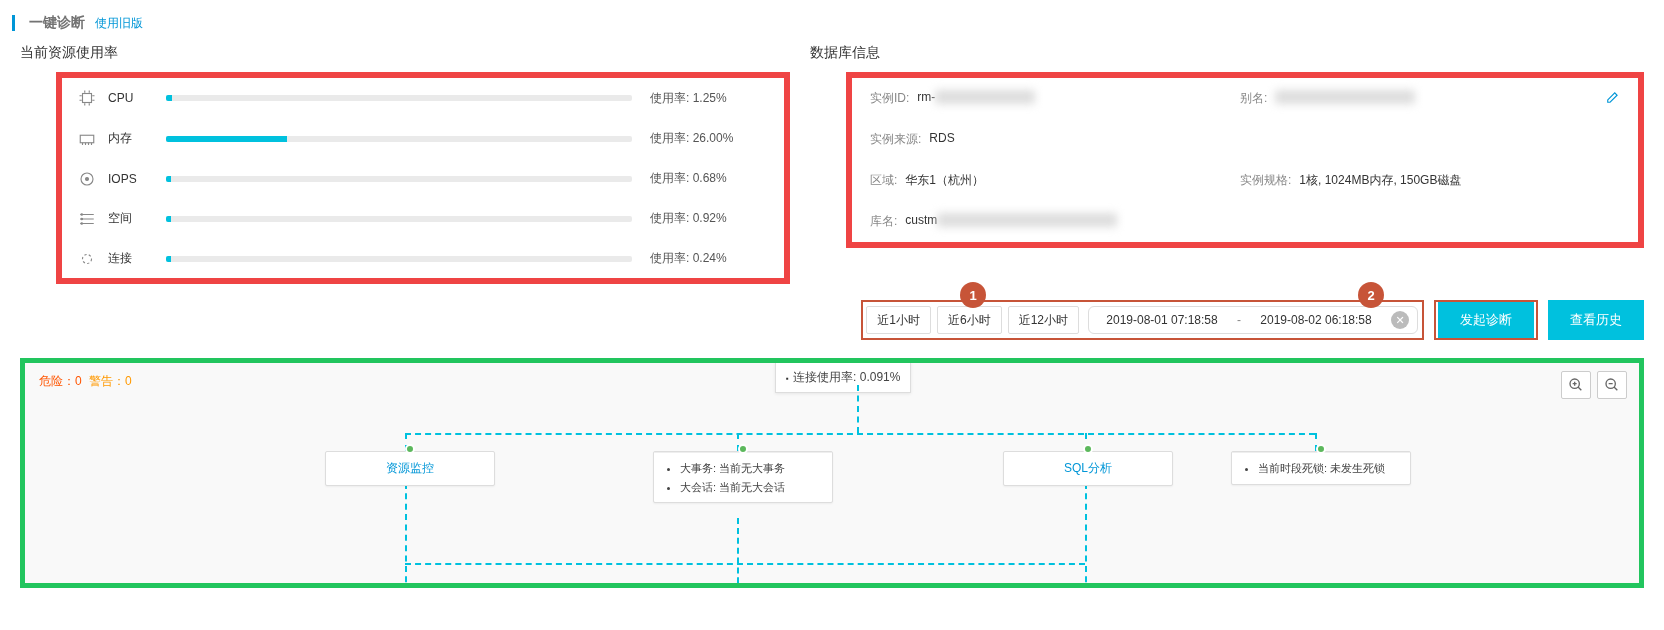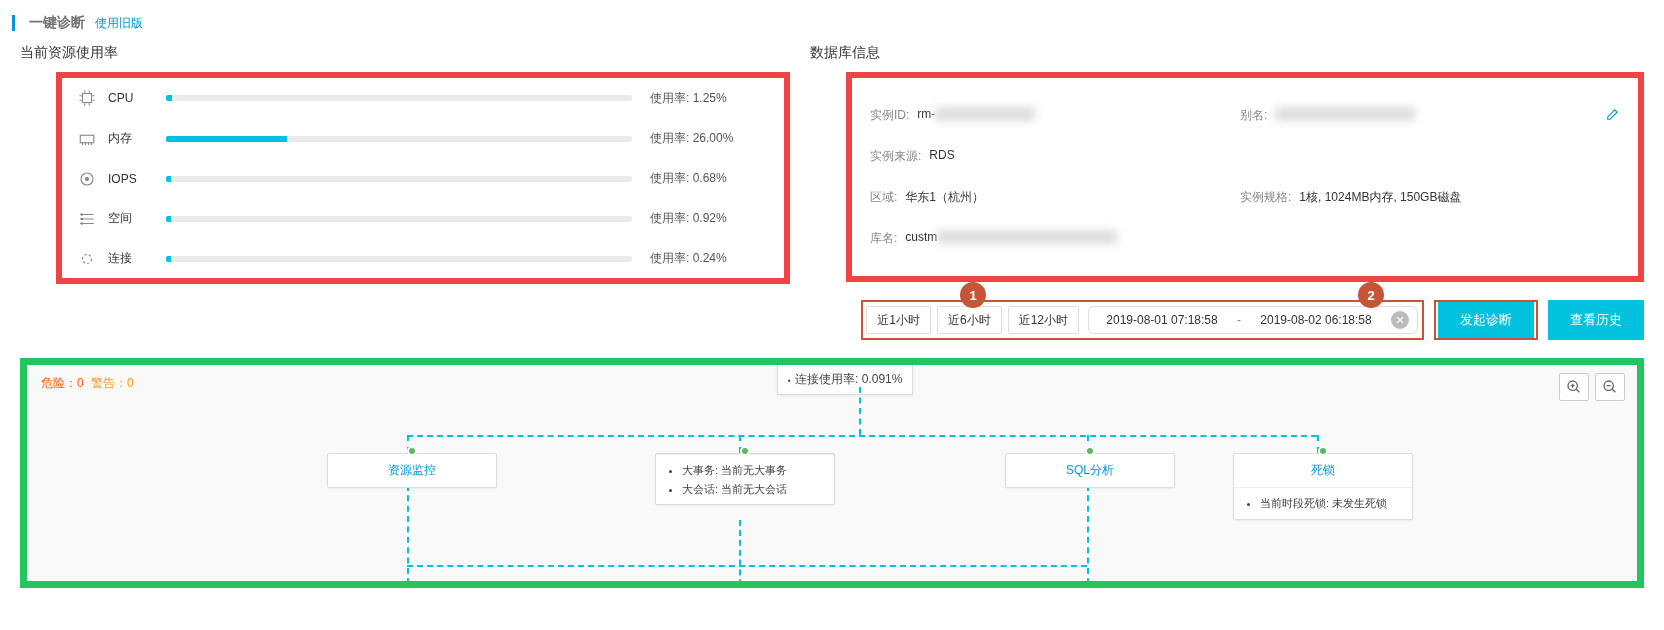--- a/index.html
+++ b/index.html
@@ -37,21 +37,21 @@
 .annot-2 { left: 1358px; }
 .time-group { display: flex; border: 2px solid #c75438; height: 40px; align-items: stretch; }
 .time-preset { border: 1px solid #ddd; border-radius: 2px; padding: 0 10px; display: flex; align-items: center; margin: 4px 3px; font-size: 12px; color: #333; cursor: pointer; background: #fff; }
 .time-range { display: flex; align-items: center; border: 1px solid #ddd; border-radius: 6px; margin: 4px 4px 4px 6px; padding: 0 8px; gap: 10px; background: #fff; }
 .time-range input { border: none; outline: none; width: 130px; font-size: 12px; color: #333; text-align: center; }
 .time-sep { color: #888; }
 .clear-btn { width: 18px; height: 18px; border-radius: 50%; background: #bbb; color: #fff; display: flex; align-items: center; justify-content: center; font-size: 11px; cursor: pointer; }
 .primary-btn { background: #00c1de; color: #fff; border: none; height: 36px; padding: 0 22px; font-size: 13px; cursor: pointer; }
 .diag-btn-wrap { border: 2px solid #c75438; height: 40px; display: flex; align-items: center; padding: 0 2px; }
 .secondary-btn { background: #00c1de; color: #fff; border: none; height: 40px; padding: 0 22px; font-size: 13px; cursor: pointer; }
-.diagram-area { margin: 8px 20px 0 20px; border: 7px solid #22c55e; background: #f9f9f9; position: relative; height: 230px; overflow: hidden; }
+.diagram-area { margin: 8px 20px 0 20px; border: 5px solid #22c55e; background: #f9f9f9; position: relative; height: 230px; overflow: hidden; }
 .risk-bar { position: absolute; left: 14px; top: 10px; font-size: 12px; }
 .risk-bar .r1 { color: #ff5500; }
 .risk-bar .r2 { color: #ff9900; margin-left: 4px; }
 .zoom-ctrl { position: absolute; right: 12px; top: 8px; display: flex; gap: 6px; }
 .zoom-btn { width: 30px; height: 28px; border: 1px solid #ccc; background: #fff; display: flex; align-items: center; justify-content: center; cursor: pointer; border-radius: 2px; }
 .zoom-btn svg { width: 16px; height: 16px; stroke: #666; fill: none; stroke-width: 2; }
 .tooltip-box { position: absolute; left: 750px; top: -1px; background: #fff; border: 1px solid #ddd; padding: 6px 10px; font-size: 12px; color: #444; box-shadow: 0 1px 3px rgba(0,0,0,0.08); }
 .tooltip-box::before { content: "▪ "; color: #333; font-size: 8px; margin-right: 2px; }
 .node-card { position: absolute; background: #fff; border: 1px solid #ddd; border-radius: 2px; min-width: 170px; text-align: center; box-shadow: 0 1px 2px rgba(0,0,0,0.05); }
 .node-card .node-dot { position: absolute; top: -8px; left: 50%; transform: translateX(-50%); width: 10px; height: 10px; border-radius: 50%; background: #5cb85c; border: 2px solid #fff; }
@@ -139,21 +139,21 @@
         <div class="metric-bar-wrap">
               <div class="metric-bar-fill" style="width: 1%;"></div>
             </div>
         <span class="metric-usage">使用率: 0.24%</span>
       </div>
     </div>
   </div>
 
   <div class="panel-right">
     <div class="panel-title">数据库信息</div>
-    <div class="panel-box" style="padding:17px 0;">
+    <div class="panel-box" style="padding:0 0;">
       <div class="info-row">
         <div class="info-cell left">
               <span class="info-label">实例ID:</span>
               <span class="info-value"><span>rm-</span><span class="blur">xxxxxxxxxxxxx</span></span>
             </div>
         <div class="info-cell right">
               <span class="info-label">别名:</span>
               <span class="blur" style="min-width:140px;">xxxxxxxxx</span>
               <span class="edit-icon"><svg width="14" height="14" viewBox="0 0 24 24" fill="none" stroke="#0096d7" stroke-width="2">
                   <path d="M3 17v4h4L19 9l-4-4L3 17z"></path>
@@ -251,20 +251,19 @@
       <li>大事务: 当前无大事务</li>
       <li>大会话: 当前无大会话</li>
     </ul>
   </div>
   <div class="node-card" style="left:978px; top:88px; width:170px;">
     <div class="node-dot"></div>
     <div class="node-title">SQL分析</div>
   </div>
   <div class="node-card" style="left:1206px; top:88px; width:180px;">
     <div class="node-dot"></div>
-    <div class="node-title">死锁</div>
     <ul class="node-body">
       <li>当前时段死锁: 未发生死锁</li>
     </ul>
   </div>
 </div>
 
 </div>
 
 </body></html>

